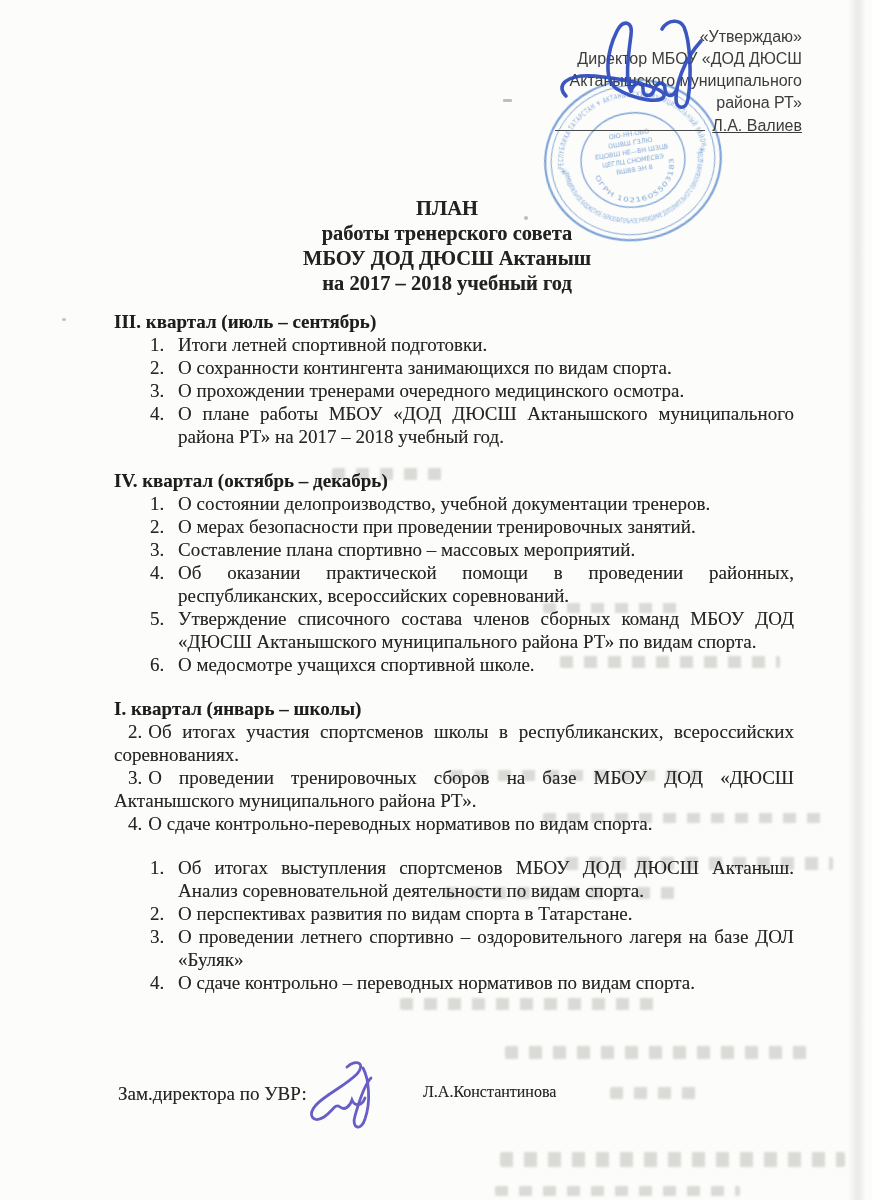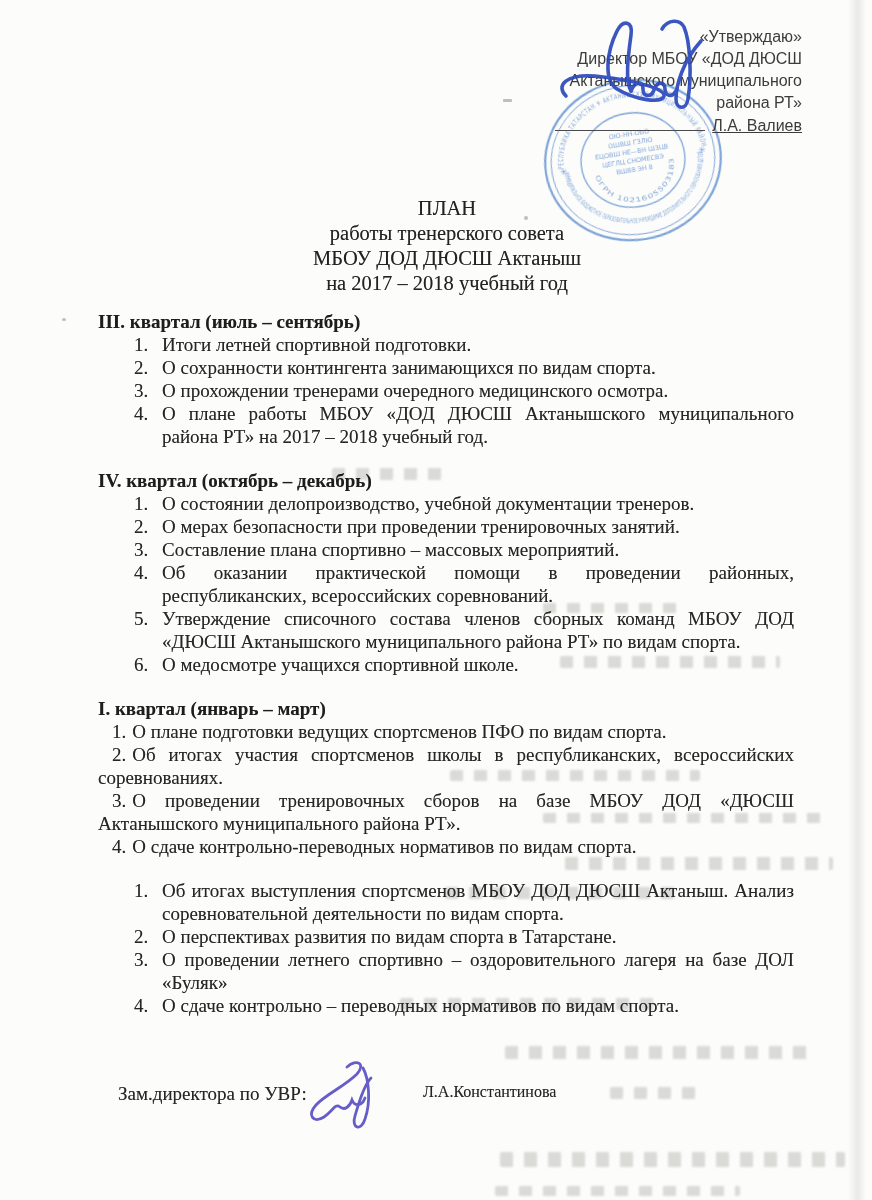--- a/index.html
+++ b/index.html
@@ -24,25 +24,25 @@
   .approval .sig-row{margin-top:1px;white-space:nowrap;text-decoration:underline;}
   .sig-underline{display:inline-block;width:150px;border-bottom:1.6px solid #4a4a4a;
     height:14px;margin-right:7px;}
   
   .stamp{position:absolute;left:533px;top:68px;z-index:2;opacity:.88;}
   
   .dir-sign{position:absolute;left:552px;top:16px;z-index:4;}
   
   .title-block{position:absolute;top:196px;left:0;width:100%;z-index:3;
     text-align:center;font-size:20.5px;line-height:25px;color:#222;}
-  .title-block div{padding-left:22px;}
+  .title-block div{padding-left:22px;font-weight:bold;}
   
   .content{position:absolute;top:310px;left:98px;width:696px;z-index:3;
     font-size:19px;line-height:23px;}
-  .content section{margin:0 0 21px 0;}
+  .content section{margin:0 0 21px 16px;}
   .content h2{margin:0;font-size:19px;line-height:23px;font-weight:bold;color:#1d1d1d;}
   .item.hang{display:flex;margin-left:36px;}
   .item.hang .num{flex:none;width:28px;}
   .item.hang .txt{flex:1;text-align:justify;}
   .item.flat{margin:0;text-indent:14px;text-align:justify;}
   .item.flat .num{margin-right:6px;}
   
   .content,.title-block,.footer-label,.footer-name{text-shadow:0 0 .5px rgba(45,45,45,.4);}
   
   .footer-label{position:absolute;left:118px;top:1083px;font-size:19px;z-index:3;}
@@ -178,22 +178,21 @@
           <span class="num">5.</span>
           <span class="txt">Утверждение списочного состава членов сборных команд МБОУ ДОД «ДЮСШ Актанышского муниципального района РТ» по видам спорта.</span>
         </div>
       <div class="item hang">
           <span class="num">6.</span>
           <span class="txt">О медосмотре учащихся спортивной школе.</span>
         </div>
     </section>
 
     <section>
-      <h2>I. квартал (январь – март)</h2>
-      <p class="item flat"><span class="num">1.</span><span>О плане подготовки ведущих спортсменов ПФО по видам спорта.</span></p>
+      <h2>I. квартал (январь – школы)</h2>
       <p class="item flat"><span class="num">2.</span><span>Об итогах участия спортсменов школы в республиканских, всероссийских соревнованиях.</span></p>
       <p class="item flat"><span class="num">3.</span><span>О проведении тренировочных сборов на базе МБОУ ДОД «ДЮСШ Актанышского муниципального района РТ».</span></p>
       <p class="item flat"><span class="num">4.</span><span>О сдаче контрольно-переводных нормативов по видам спорта.</span></p>
     </section>
 
     <section>
       <div class="item hang">
           <span class="num">1.</span>
           <span class="txt">Об итогах выступления спортсменов МБОУ ДОД ДЮСШ Актаныш. Анализ соревновательной деятельности по видам спорта.</span>
         </div>

